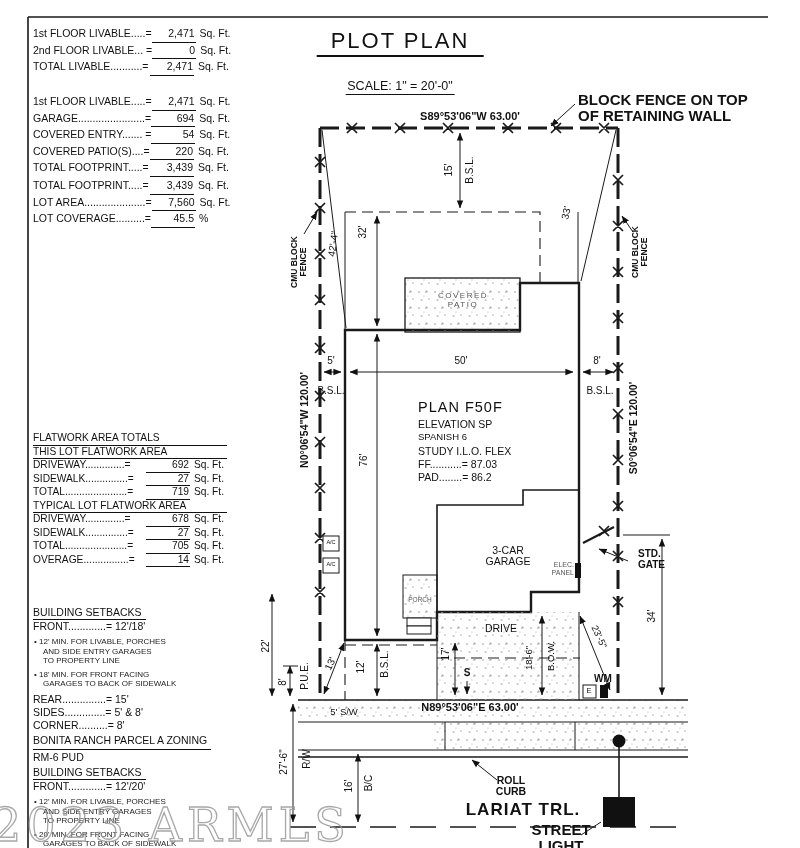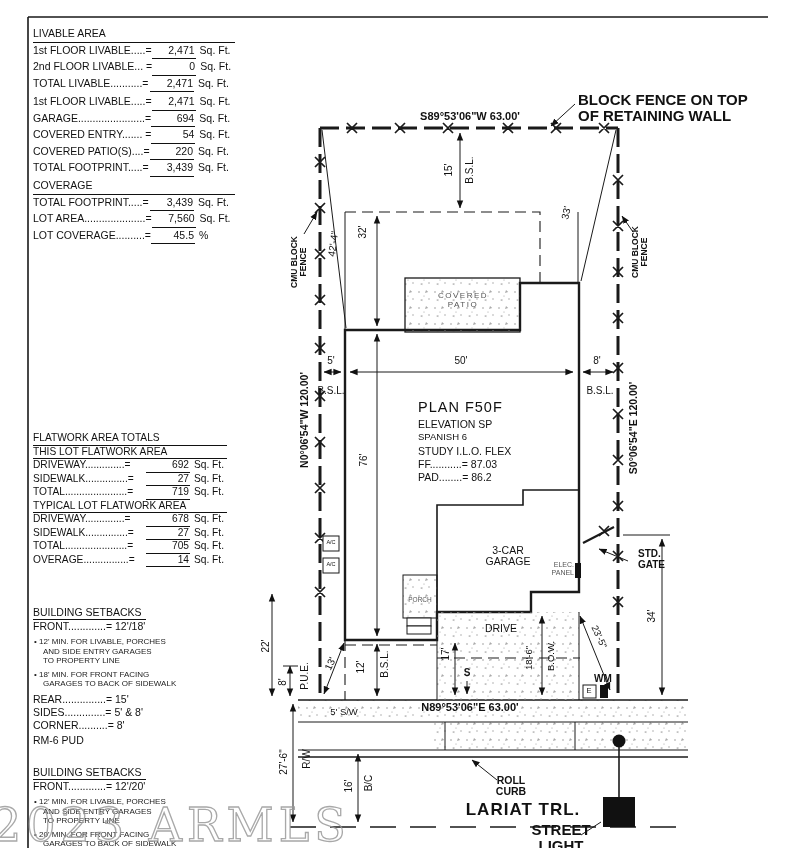--- a/index.html
+++ b/index.html
@@ -164,23 +164,26 @@
     <g>
       <path class="dim" d="M497 780L472 760" marker-end="url(#ar)"></path>
       <path class="dim" d="M575 104L551 126" marker-end="url(#ar)"></path>
       <path class="dim" d="M304 234L317 212" marker-end="url(#ar)"></path>
       <path class="dim" d="M633 232L622 216" marker-end="url(#ar)"></path>
       <path class="dim" d="M628 561L599 549" marker-end="url(#ar)"></path>
       <path class="dim" d="M581 835L601 822"></path>
     </g>
   </svg>
 
+  <div id="title">
+    <div class="t1">PLOT PLAN</div><br>
+    <div class="t2">SCALE: 1" = 20'-0"</div>
+  </div>
 
   <div class="panel" style="top:26px">
-    <div class="ph">LIVABLE AREA</div>
     <div class="prow">
         <span class="pl">1st FLOOR LIVABLE.....=</span>
         <span class="pv">2,471</span>
         <span class="pu">Sq. Ft.</span>
       </div>
     <div class="prow">
         <span class="pl">2nd FLOOR LIVABLE... =</span>
         <span class="pv">0</span>
         <span class="pu">Sq. Ft.</span>
       </div>
@@ -213,21 +216,20 @@
         <span class="pu">Sq. Ft.</span>
       </div>
     <div class="prow">
         <span class="pl">TOTAL FOOTPRINT.....=</span>
         <span class="pv">3,439</span>
         <span class="pu">Sq. Ft.</span>
       </div>
   </div>
 
   <div class="panel" style="top:178px">
-    <div class="ph">COVERAGE</div>
     <div class="prow">
         <span class="pl">TOTAL FOOTPRINT.....=</span>
         <span class="pv">3,439</span>
         <span class="pu">Sq. Ft.</span>
       </div>
     <div class="prow">
         <span class="pl">LOT AREA.....................=</span>
         <span class="pv">7,560</span>
         <span class="pu">Sq. Ft.</span>
       </div>
@@ -287,20 +289,21 @@
 AND SIDE ENTRY GARAGES
 TO PROPERTY LINE</div>
     <div class="bullet">18' MIN. FOR FRONT FACING
 GARAGES TO BACK OF SIDEWALK</div>
     <div class="sbline">REAR...............= 15'</div>
     <div class="sbline">SIDES..............= 5' &amp; 8'</div>
     <div class="sbline">CORNER..........= 8'</div>
   </div>
 
   <div class="panel" style="top:733px">
+    <div class="zh">BONITA RANCH PARCEL A ZONING</div>
     <div>RM-6 PUD</div>
   </div>
 
   <div class="panel" style="top:766px;line-height:13px">
     <div class="zh">BUILDING SETBACKS</div>
     <div class="sbline">FRONT.............= 12'/20'</div>
     <div class="bullet">12' MIN. FOR LIVABLE, PORCHES
 AND SIDE ENTRY GARAGES
 TO PROPERTY LINE</div>
     <div class="bullet">20' MIN. FOR FRONT FACING

